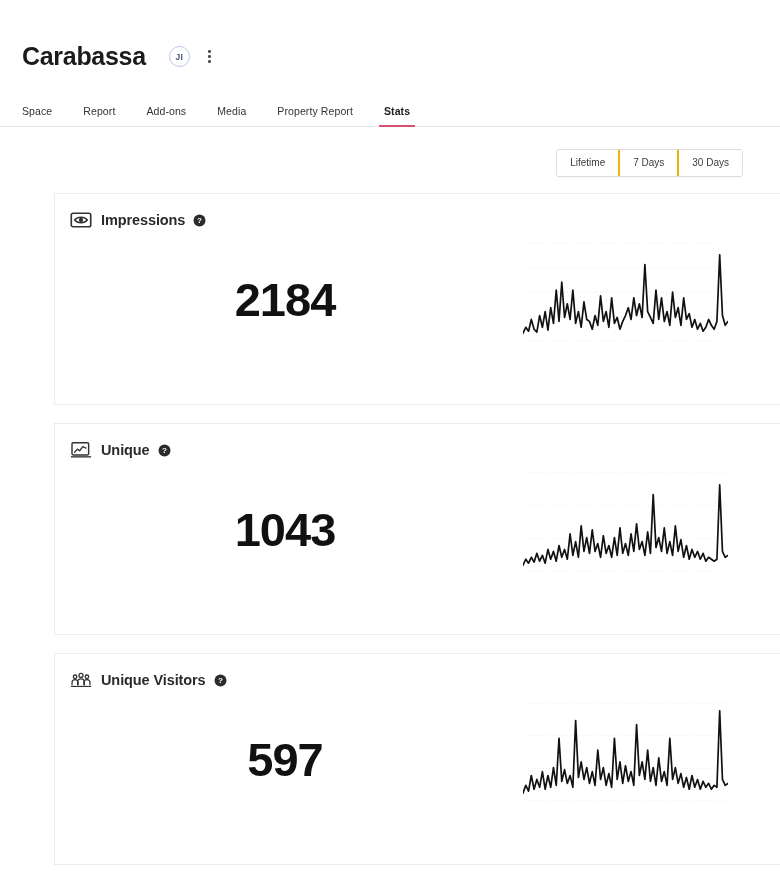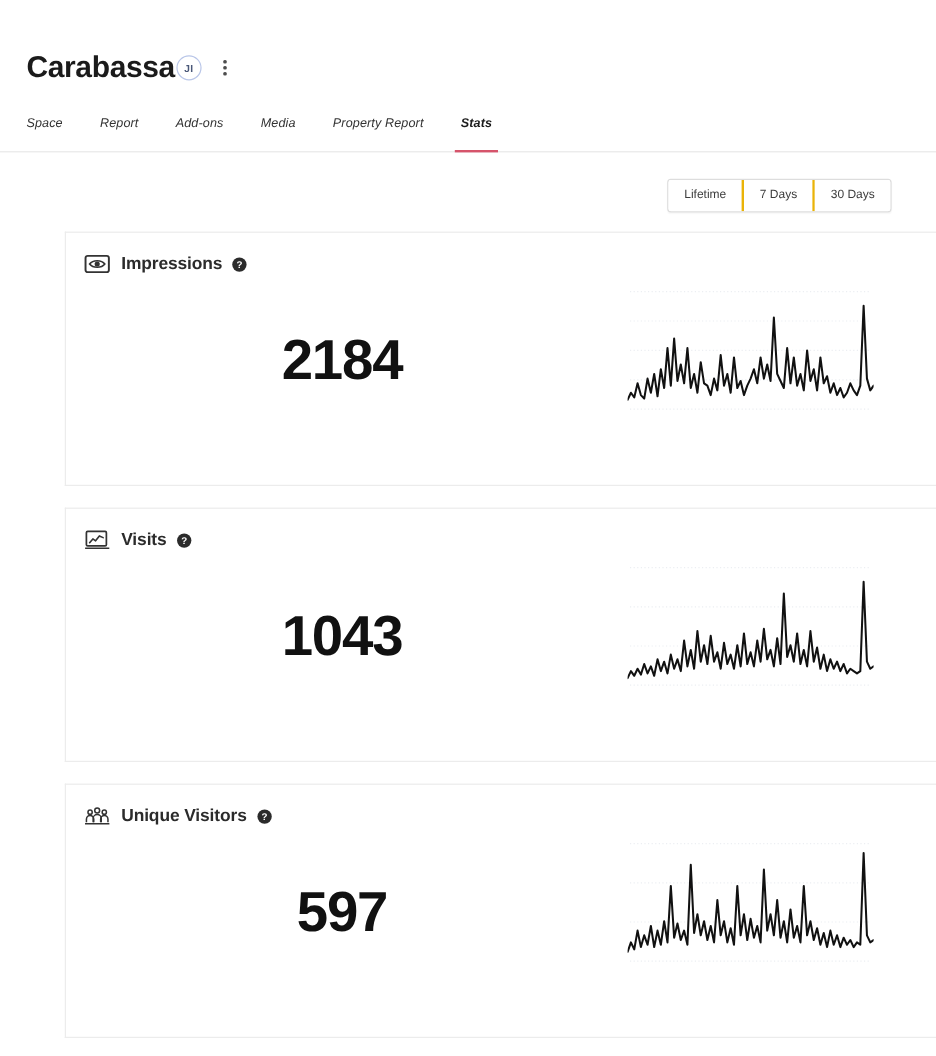--- a/index.html
+++ b/index.html
@@ -40,21 +40,21 @@
     width: 21px;
     height: 21px;
     border-radius: 50%;
     border: 1px solid #b9c6e8;
     color: #4a5878;
     font-size: 8.5px;
     font-weight: bold;
     display: flex;
     align-items: center;
     justify-content: center;
-    margin-left: 1px;
+    margin-left: 23px;
     letter-spacing: 0.2px;
     background: #ffffff;
   }
   .kebab {
     margin-left: 12px;
     width: 16px;
     height: 20px;
     display: flex;
     flex-direction: column;
     align-items: center;
@@ -68,24 +68,24 @@
     height: 2.6px;
     border-radius: 50%;
     background: #4d4d4d;
   }
 
   
   .tabs {
     margin-top: 28px;
     padding-left: 22px;
     display: flex;
+    align-items: flex-end;
     gap: 0;
     border-bottom: 1px solid #e8e8e8;
     height: 30px;
-    font-style: italic;
   }
   .tab {
     position: relative;
     font-size: 10.5px;
     color: #333333;
     padding: 0 0 9px 0;
     margin-right: 31px;
     white-space: nowrap;
     cursor: pointer;
     letter-spacing: 0.1px;
@@ -265,21 +265,21 @@
       </div>
     </div>
 
     <div class="card">
       <div class="card-head">
         <svg class="card-icon" viewBox="0 0 24 20">
           <rect x="2" y="2" width="18.5" height="13.5" rx="1.2" fill="none" stroke="#333" stroke-width="1.6"></rect>
           <polyline points="5,12.5 8,9 10.5,10.8 14,6.2 17.5,7.8" fill="none" stroke="#333" stroke-width="1.5" stroke-linejoin="round" stroke-linecap="round"></polyline>
           <line x1="0.8" y1="17.6" x2="23.2" y2="17.6" stroke="#333" stroke-width="1.5"></line>
         </svg>
-        <span class="card-label">Visits</span>
+        <span class="card-label">Unique</span>
         <svg class="help-icon" viewBox="0 0 20 20">
           <circle cx="10" cy="10" r="9.2" fill="#2b2b2b"></circle>
           <text x="10" y="14.6" text-anchor="middle" font-family="Liberation Sans, sans-serif" font-size="12.5" font-weight="bold" fill="#ffffff">?</text>
         </svg>
       </div>
       <div class="card-body">
         <div class="metric">1043</div>
         <div class="spark-wrap">
           <svg viewBox="0 0 205 120" preserveAspectRatio="none">
               <line x1="2" x2="203" y1="8" y2="8" stroke="#eceef2" stroke-width="1" stroke-dasharray="1 2"></line>

